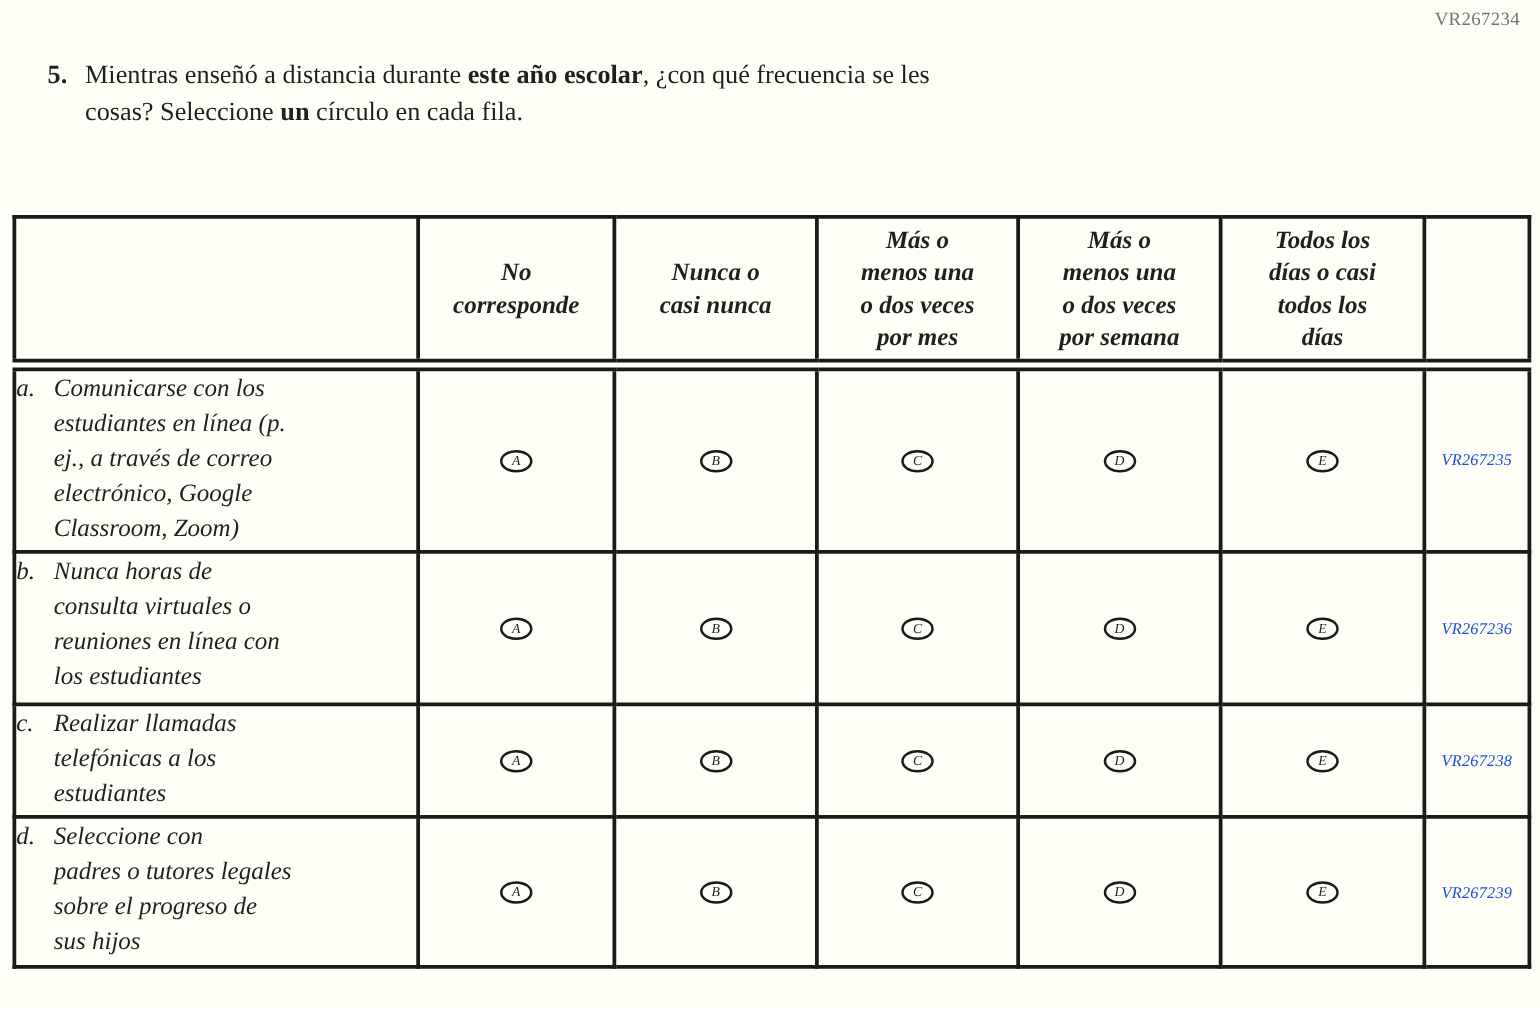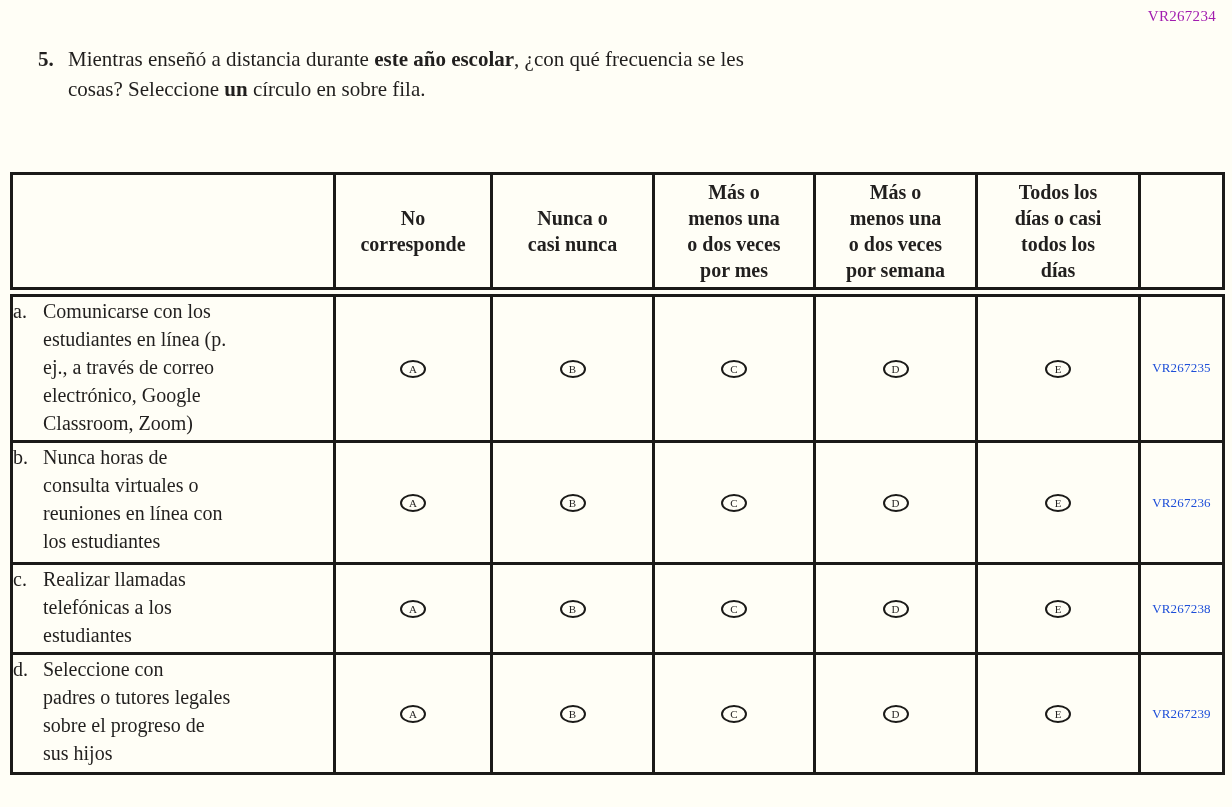--- a/index.html
+++ b/index.html
@@ -11,21 +11,21 @@
     font-family: "Liberation Serif", serif;
     color: #211f1e;
     overflow: hidden;
     position: relative;
   }
   .page-code {
     position: absolute;
     top: 8px;
     right: 16px;
     font-size: 15px;
-    color: #a21caf;
+    color: #737373;
     letter-spacing: 0.3px;
   }
   .question {
     position: absolute;
     top: 44px;
     left: 38px;
     display: flex;
     font-size: 21px;
     line-height: 30px;
   }
@@ -40,20 +40,21 @@
     position: absolute;
     top: 172px;
     left: 10px;
     border-collapse: collapse;
     table-layout: fixed;
   }
   .survey-table td, .survey-table th {
     border: 3px solid #1b1a18;
     padding: 0;
     overflow: hidden;
+    font-style: italic;
   }
   .survey-table thead th {
     border-bottom: 10px double #1b1a18;
     font-weight: bold;
     font-size: 20px;
     line-height: 26px;
     text-align: center;
     vertical-align: middle;
   }
   .survey-table tbody td { border-top: 3px solid #1b1a18; }
@@ -96,21 +97,21 @@
 </style>
 </head>
 <body>
 
 <div class="page-code">VR267234</div>
 
 <div class="question">
   <div class="q-number">5.</div>
   <div class="q-lines">
     <div><span>Mientras enseñó a distancia durante </span><b>este año escolar</b><span>, ¿con qué frecuencia se les</span></div>
-    <div><span>cosas? Seleccione </span><b>un</b><span> círculo en sobre fila.</span></div>
+    <div><span>cosas? Seleccione </span><b>un</b><span> círculo en cada fila.</span></div>
   </div>
 </div>
 
 <table class="survey-table">
   <colgroup>
     <col style="width:323px">
     <col style="width:157px">
     <col style="width:162px">
     <col style="width:161px">
     <col style="width:162px">

